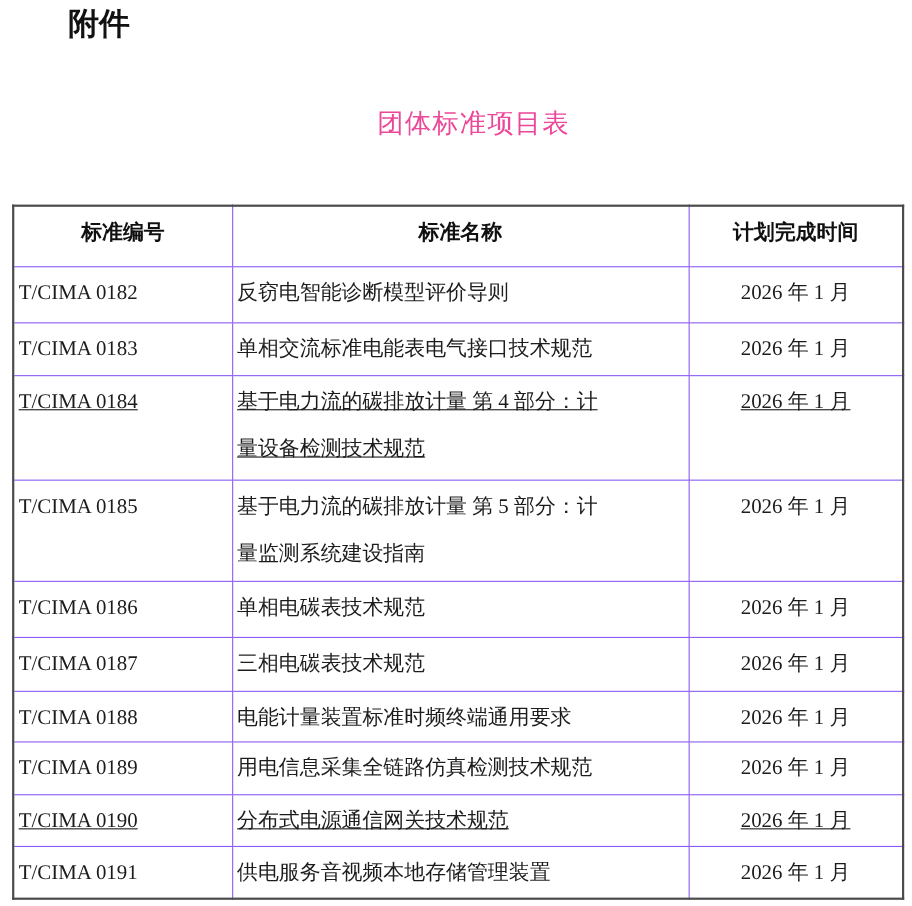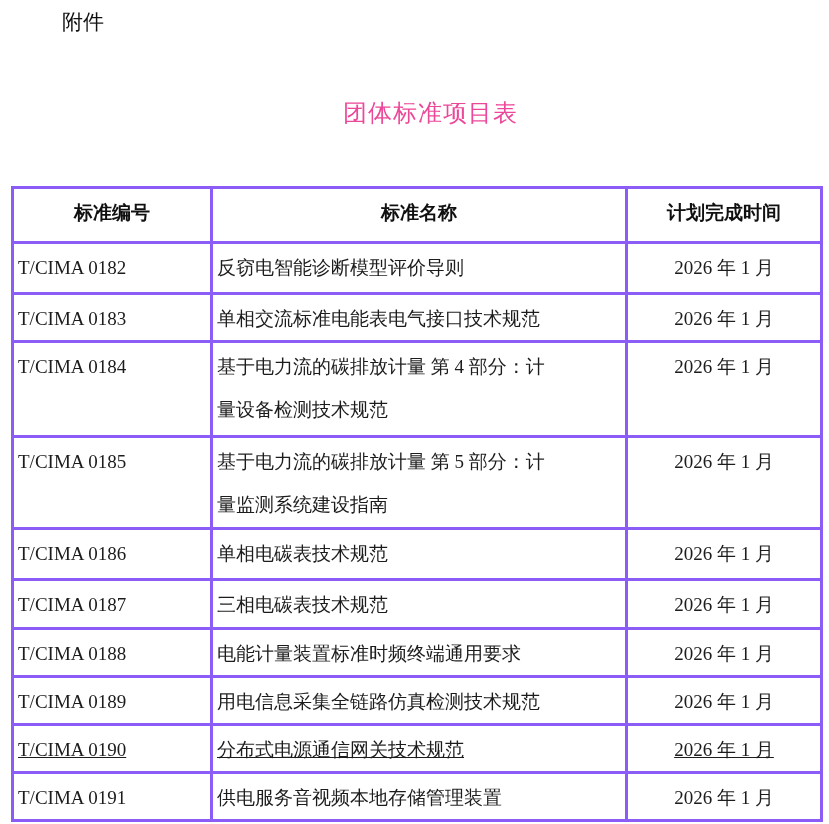--- a/index.html
+++ b/index.html
@@ -10,22 +10,22 @@
     background: #ffffff;
     color: #1c1c1c;
     font-family: "Liberation Serif", "DejaVu Serif", serif;
     overflow: hidden;
   }
   .attachment-label {
     position: absolute;
     left: 62px;
     top: 8px;
     font-family: "Liberation Sans", "DejaVu Sans", sans-serif;
-    font-weight: 400;
-    font-size: 21px;
+    font-weight: 700;
+    font-size: 28px;
     line-height: 28px;
     color: #111111;
   }
   .doc-title {
     position: absolute;
     left: 0;
     top: 98px;
     width: 100%;
     text-align: center;
     font-size: 24px;
@@ -41,37 +41,37 @@
     width: 809px;
     border-collapse: collapse;
     table-layout: fixed;
     border: 2px solid #4b4b4b;
     font-size: 19px;
   }
   table.std-table col.c-code { width: 199px; }
   table.std-table col.c-name { width: 415px; }
   table.std-table col.c-date { width: 195px; }
   table.std-table th, table.std-table td {
-    border: 3px solid #8b5cf6;
+    border: 1px solid #8b5cf6;
     vertical-align: top;
     padding: 2px 4px 0 4px;
     line-height: 43px;
     overflow: hidden;
   }
   table.std-table th {
     font-family: "Liberation Sans", "DejaVu Sans", sans-serif;
     font-weight: 700;
     font-size: 19px;
     text-align: center;
     color: #101010;
   }
   thead tr { height: 55px; }
   tbody tr:nth-child(1)  { height: 51px; }
   tbody tr:nth-child(2)  { height: 48px; }
-  tbody tr:nth-child(3)  { height: 95px; }
+  tbody tr:nth-child(3)  { height: 95px; text-decoration: underline; }
   tbody tr:nth-child(4)  { height: 92px; margin-left: 40px; }
   tbody tr:nth-child(5)  { height: 51px; }
   tbody tr:nth-child(6)  { height: 49px; }
   tbody tr:nth-child(7)  { height: 46px; }
   tbody tr:nth-child(8)  { height: 48px; }
   tbody tr:nth-child(9)  { height: 47px; text-decoration: underline; }
   tbody tr:nth-child(10) { height: 48px; }
   td.cell-code { text-align: left; }
   td.cell-name {
     text-align: left;

